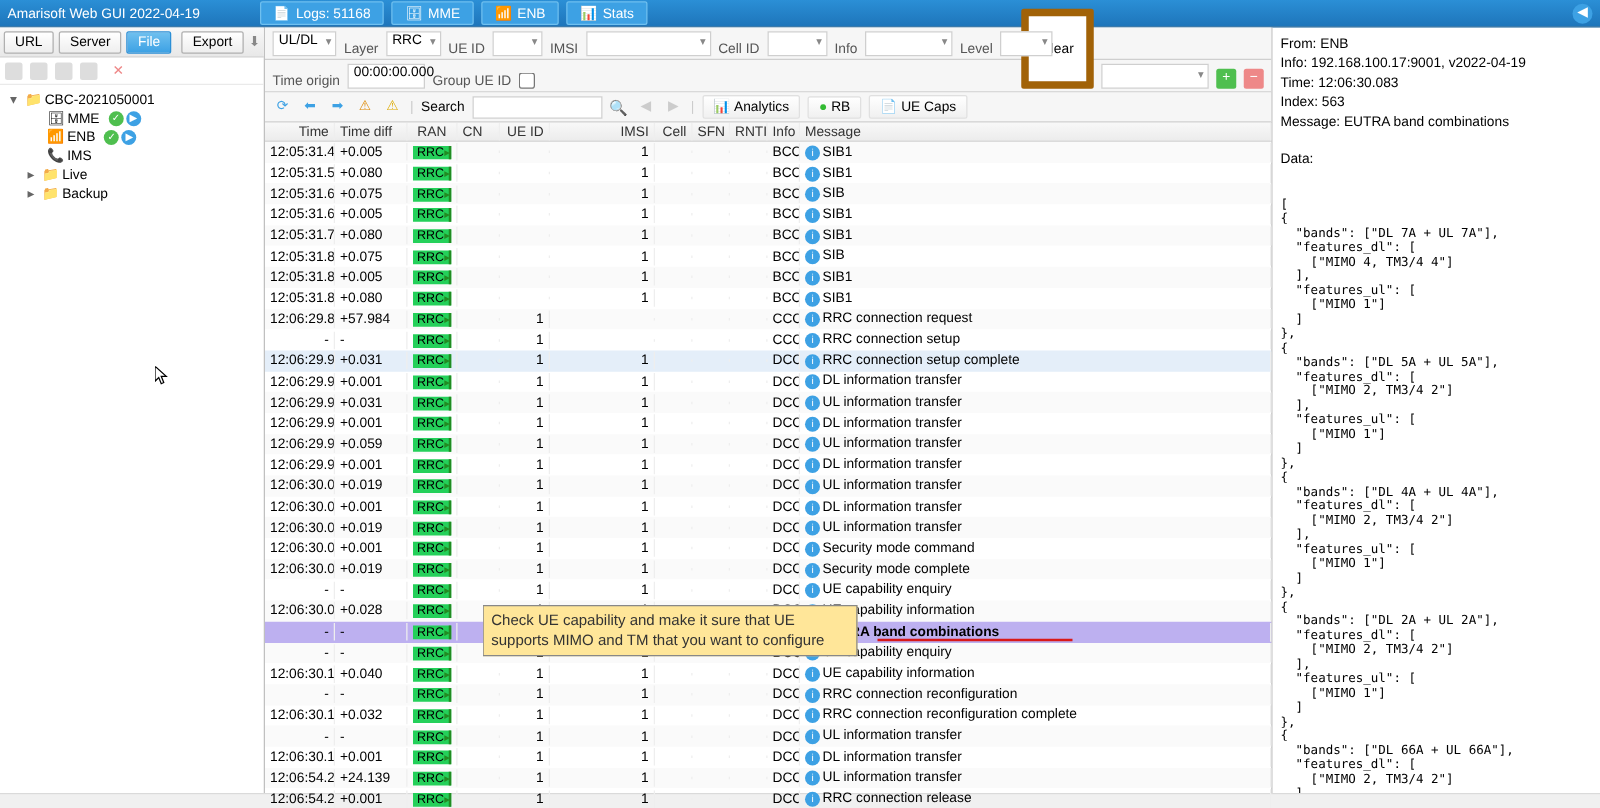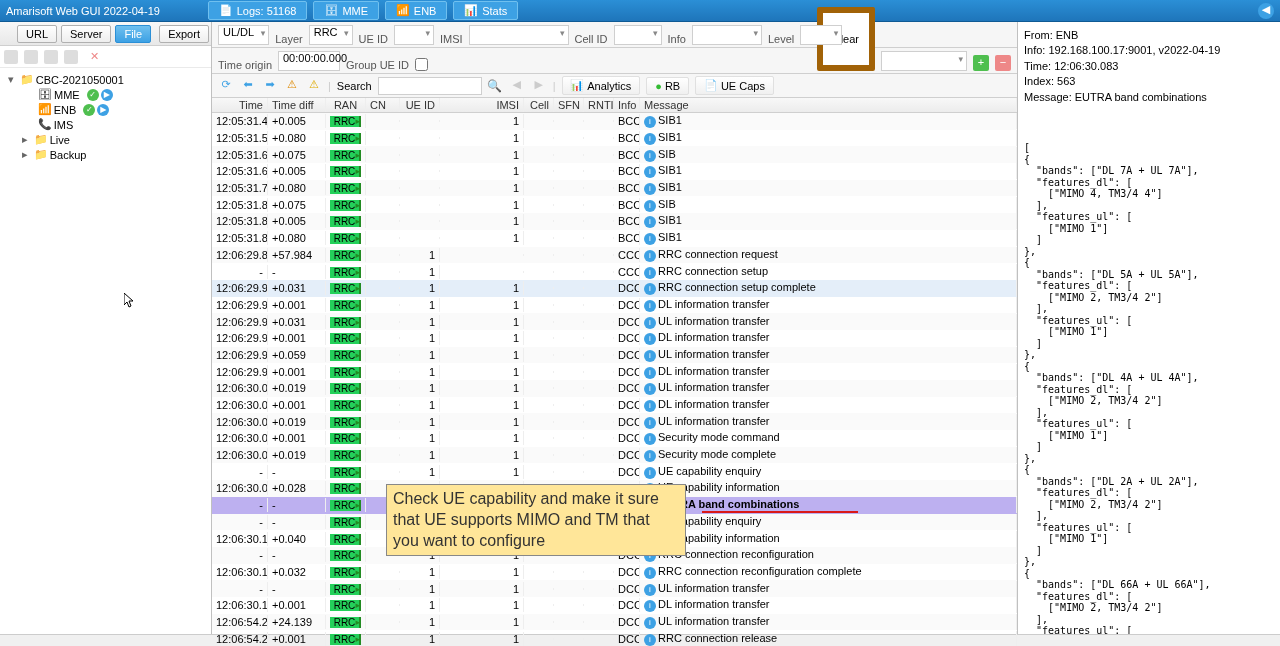--- a/index.html
+++ b/index.html
@@ -3,21 +3,21 @@
 <meta charset="utf-8">
 <style>
 *{box-sizing:border-box;margin:0;padding:0;}
 body{font-family:Arial,Helvetica,sans-serif;font-size:11px;background:#fff;width:1280px;height:646px;overflow:hidden;position:relative;}
 .top-bar{height:22px;background:linear-gradient(#2b8fd6,#1e75ba);color:#fff;display:flex;align-items:center;padding:0 6px;border-bottom:1px solid #0f5a94;}
 .top-bar .title{flex:0 0 202px;font-size:11px;}
 .top-bar .tab{padding:2px 10px;margin-right:6px;background:#3da1e4;border:1px solid #6fc0ef;border-radius:2px;display:flex;align-items:center;gap:4px;}
 .top-bar .collapse{width:16px;height:16px;background:#3da1e4;border-radius:50%;margin-left:auto;text-align:center;}
 .main{display:flex;height:624px;}
 .sidebar{width:212px;border-right:1px solid #c0c0c0;display:flex;flex-direction:column;}
-.toolbar-sm{height:24px;background:linear-gradient(#f8f8f8,#e8e8e8);border-bottom:1px solid #cfcfcf;display:flex;align-items:center;padding:2px 17px;gap:4px;}
+.toolbar-sm{height:24px;background:linear-gradient(#f8f8f8,#e8e8e8);border-bottom:1px solid #cfcfcf;display:flex;align-items:center;padding:2px 3px;gap:4px;}
 .toolbar-sm .btn{padding:2px 8px;border:1px solid #b0b0b0;border-radius:2px;background:linear-gradient(#fff,#eee);cursor:pointer;font-size:11px;}
 .toolbar-sm .btn.active{background:linear-gradient(#6fc0ef,#3da1e4);color:#fff;border-color:#2b8fd6;}
 .toolbar-sm .spacer{flex:1;}
 .toolbar-sm2{height:22px;border-bottom:1px solid #eaeaea;display:flex;align-items:center;padding:2px 4px;gap:6px;}
 .tiny-icon{width:14px;height:14px;display:inline-block;border-radius:2px;}
 .tree{flex:1;padding:4px;overflow:auto;}
 .tree .node{padding:1px 0 1px 4px;display:flex;align-items:center;gap:2px;}
 .tree .indent1{padding-left:18px;}
 .tree .indent2{padding-left:34px;}
 .tree .tri{width:10px;color:#666;}
@@ -53,21 +53,21 @@
 .c-ue{width:40px;text-align:right;}
 .c-imsi{width:84px;text-align:right;}
 .c-cell{width:30px;text-align:right;}
 .c-sfn{width:30px;}
 .c-rnti{width:30px;}
 .c-info{width:26px;text-align:center;}
 .c-msg{flex:1;}
 .ran-tag{background:#24d05a;color:#000;font-size:10px;padding:0 2px;border-right:2px solid #228b22;display:inline-block;width:100%;text-align:center;position:relative;}
 .ran-tag::after{content:"▸";position:absolute;right:-1px;color:#228b22;font-size:9px;}
 .info-i{width:12px;height:12px;border-radius:50%;background:#3da1e4;color:#fff;display:inline-block;text-align:center;font-size:8px;line-height:12px;margin-right:2px;}
-.callout{position:absolute;left:386px;top:484px;width:300px;background:#ffe699;border:1px solid #888;padding:4px 6px;font-size:16px;color:#333;z-index:10;line-height:1.3;}
+.callout{position:absolute;left:386px;top:484px;width:300px;background:#ffe699;border:1px solid #888;padding:4px 6px;font-size:12px;color:#333;z-index:10;line-height:1.3;}
 .red-underline{position:absolute;left:702px;top:511px;width:156px;height:2px;background:#d91818;z-index:9;}
 .detail{width:262px;padding:6px;overflow:auto;font-family:"Courier New",monospace;font-size:10px;}
 .detail .meta{font-family:Arial;font-size:11px;margin-bottom:22px;line-height:1.4;}
 .detail pre{white-space:pre;line-height:1.15;}
 .bottom-strip{position:absolute;bottom:0;left:0;right:0;height:12px;background:#f0f0f0;border-top:1px solid #ccc;}
 .cursor{position:absolute;left:124px;top:293px;width:12px;height:16px;pointer-events:none;z-index:20;}
 </style>
 </head>
 <body>
 
@@ -635,20 +635,21 @@
   </div>
 
   <div class="detail">
     <div class="meta">
       <div>From: ENB</div>
       <div>Info: 192.168.100.17:9001, v2022-04-19</div>
       <div>Time: 12:06:30.083</div>
       <div>Index: 563</div>
       <div>Message: EUTRA band combinations</div>
       <br>
+      <div>Data:</div>
     </div>
     <pre>[
 {
   "bands": ["DL 7A + UL 7A"],
   "features_dl": [
     ["MIMO 4, TM3/4 4"]
   ],
   "features_ul": [
     ["MIMO 1"]
   ]

